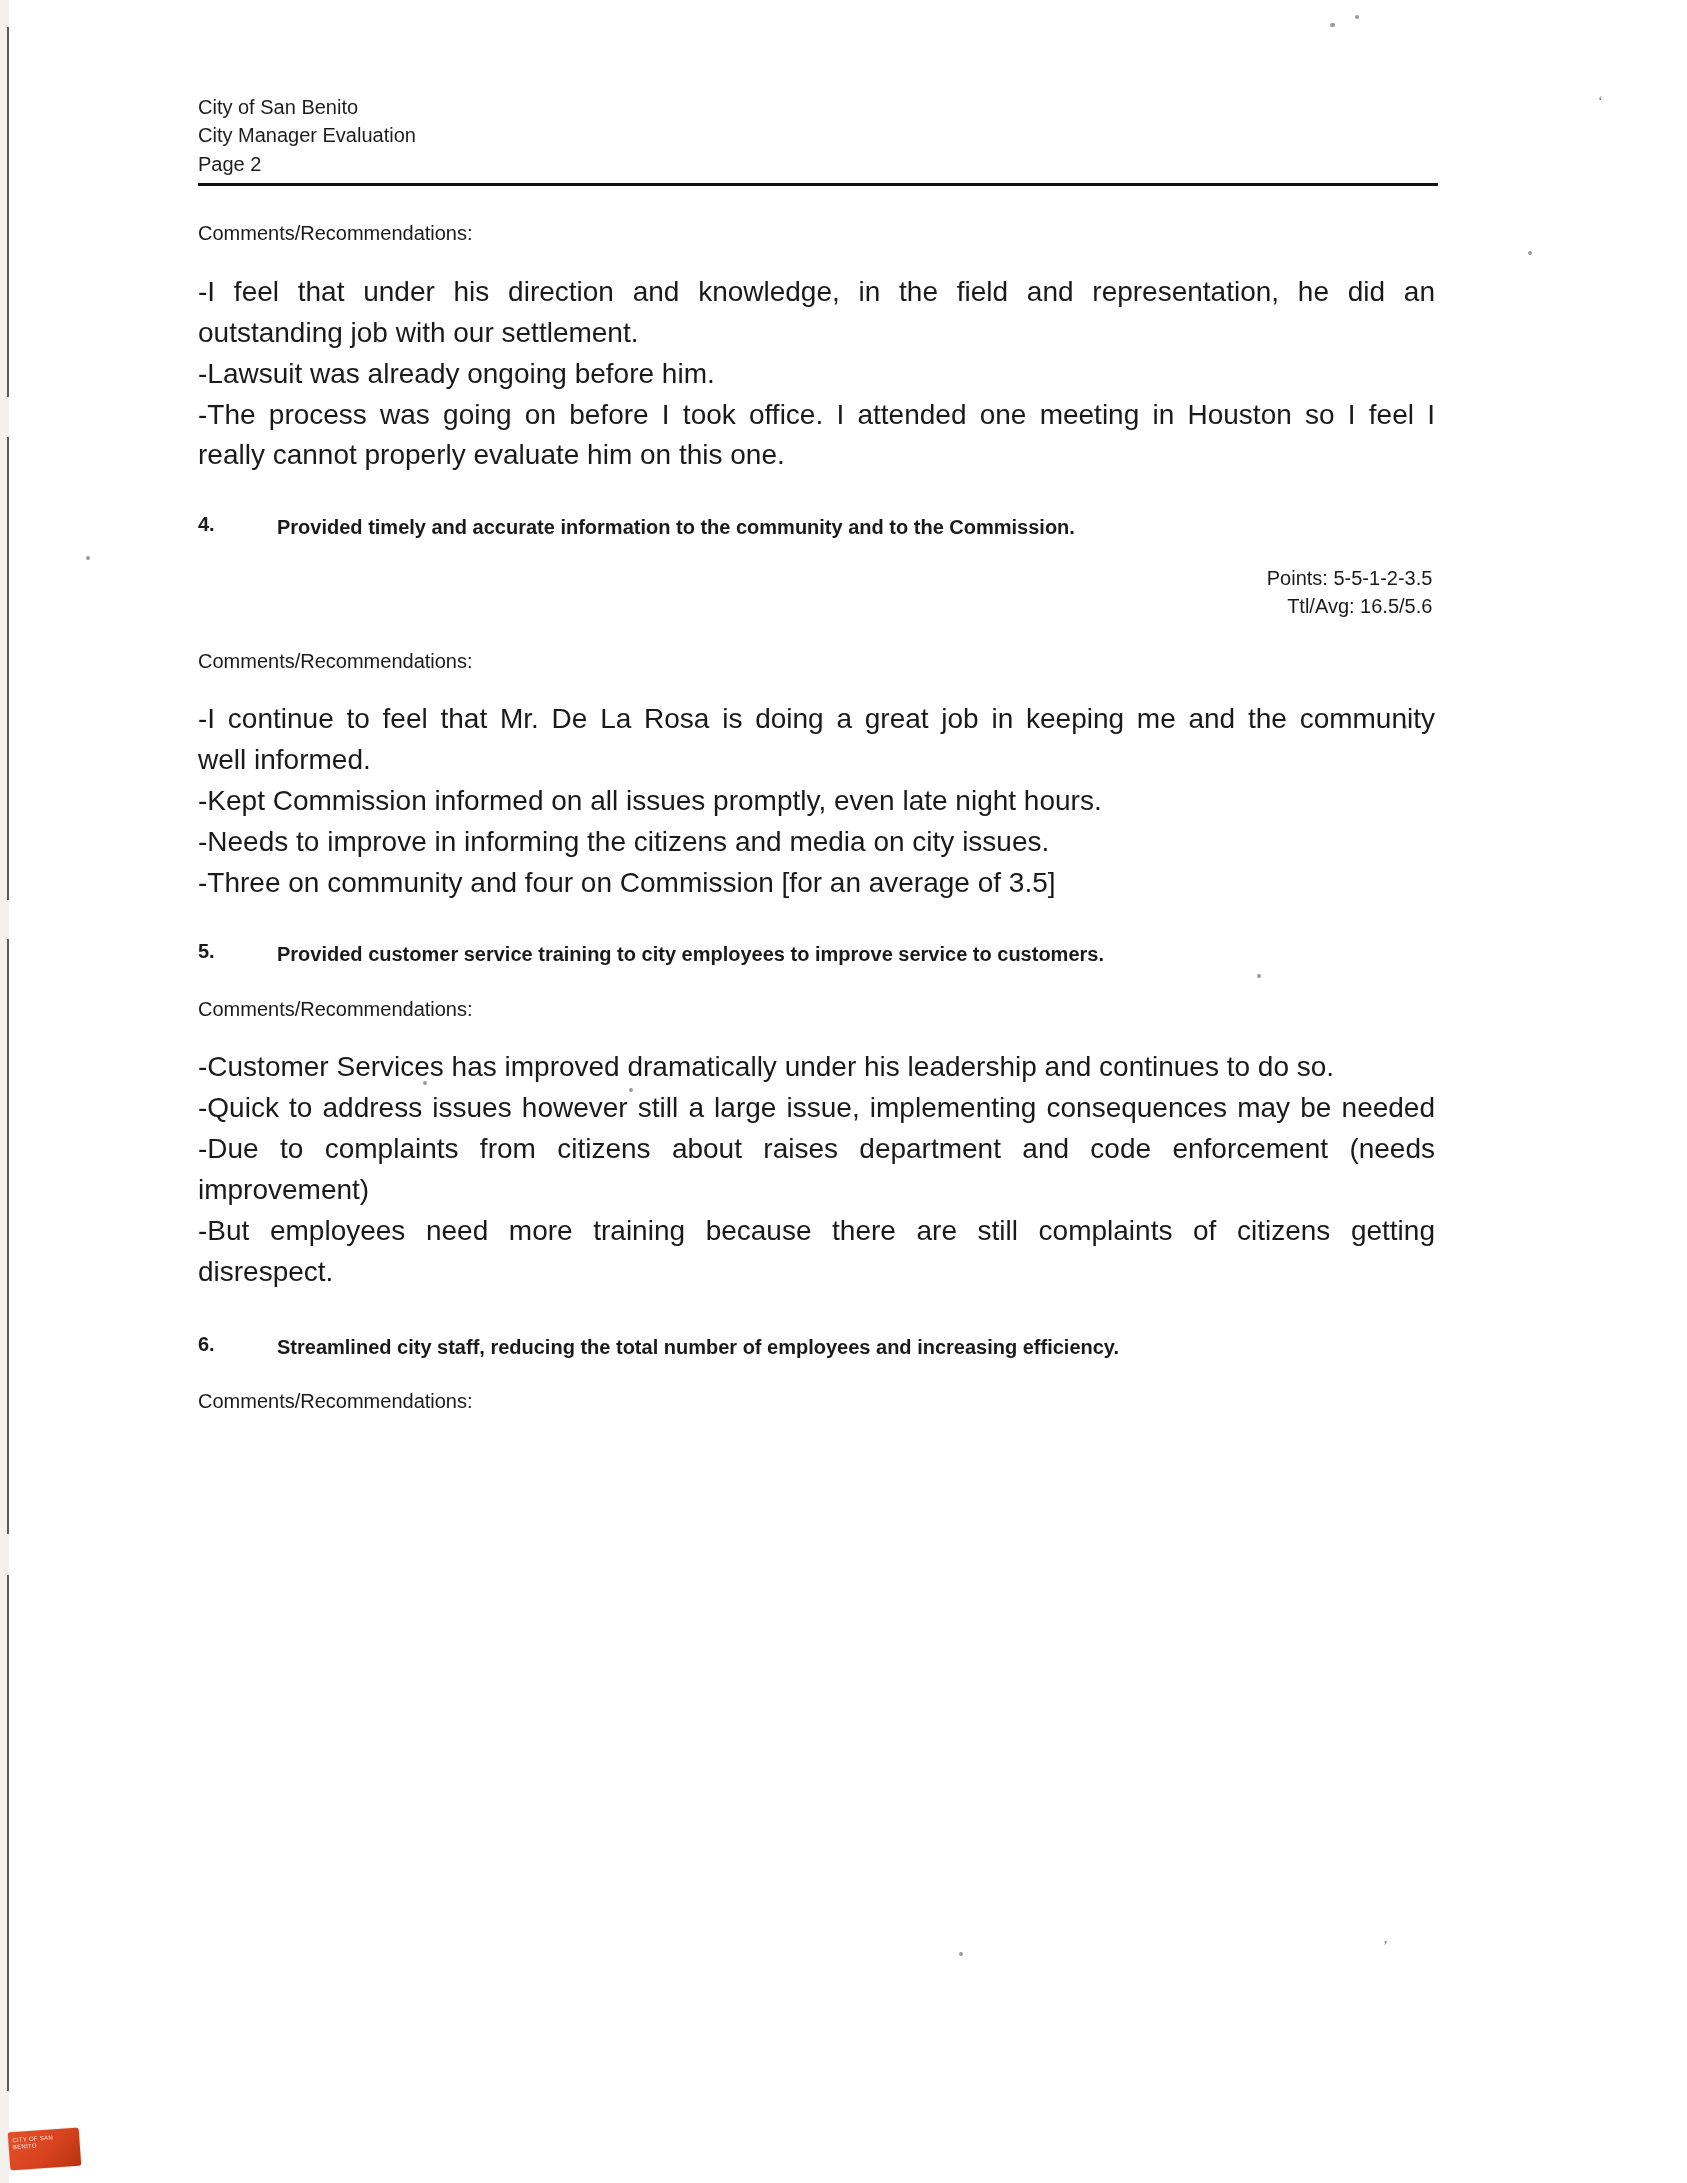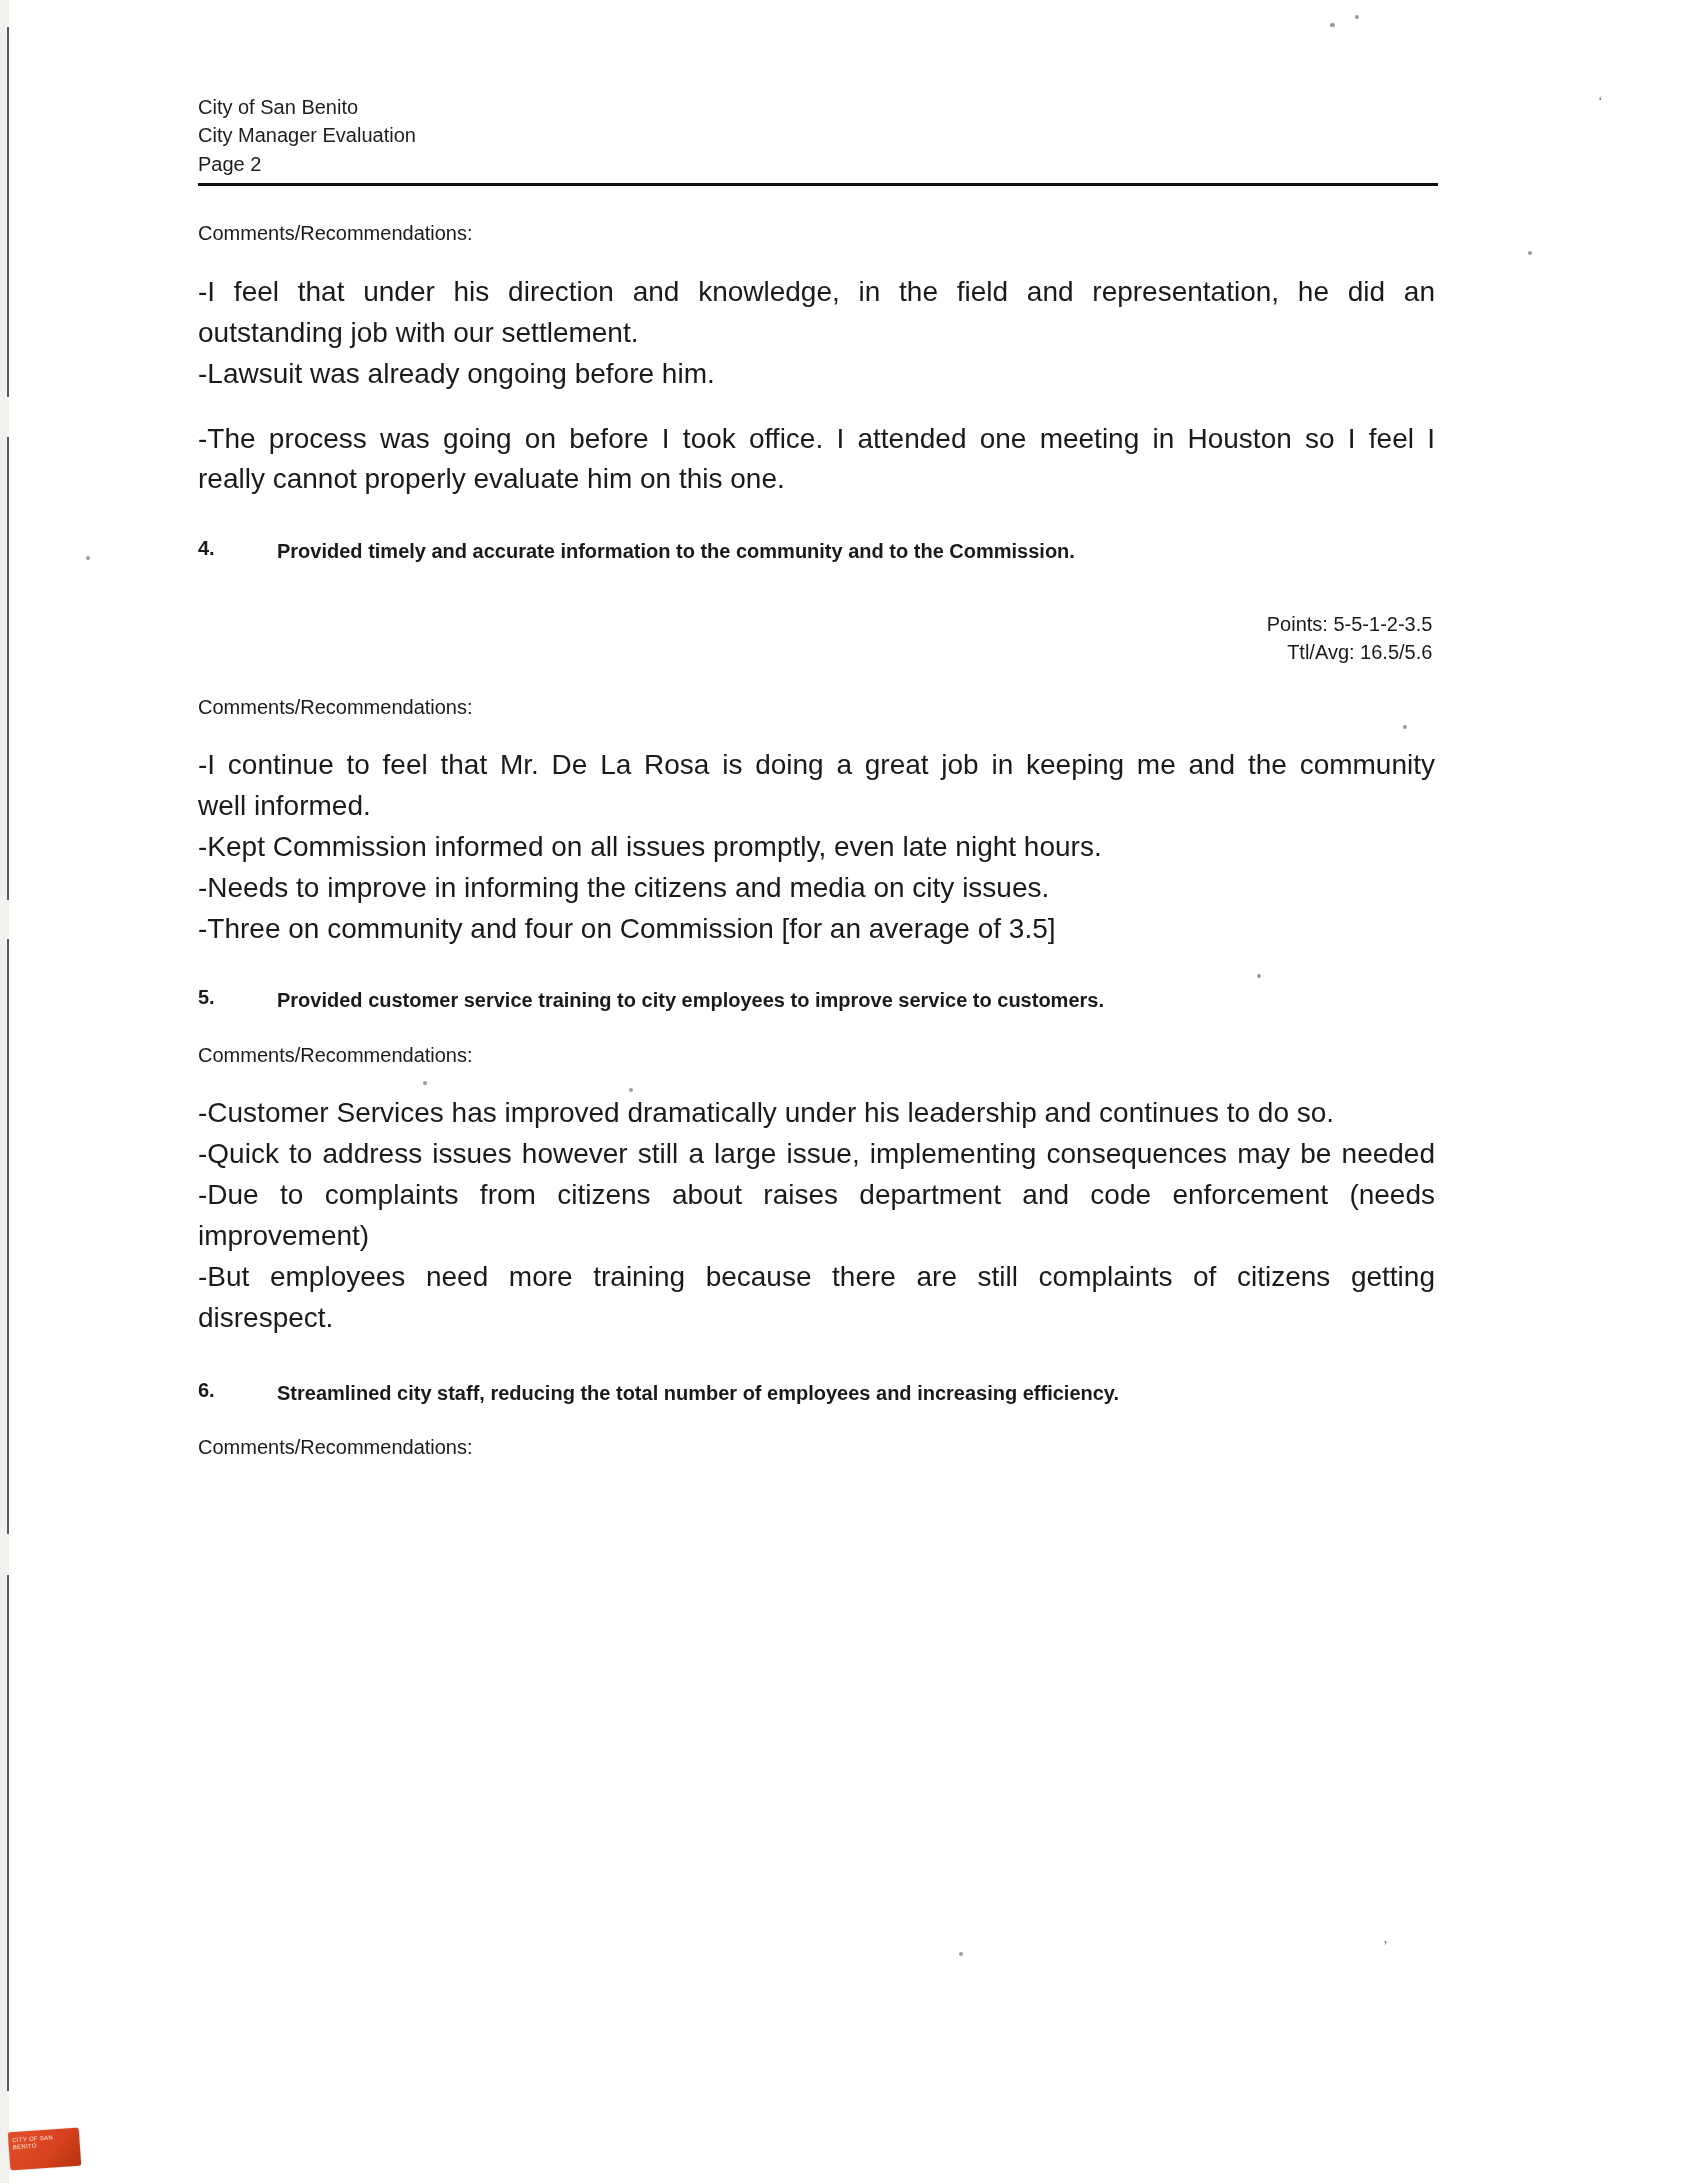--- a/index.html
+++ b/index.html
@@ -76,21 +76,21 @@
   }
   .item .num {
     width: 79px;
     flex: 0 0 79px;
   }
   .item .txt {
     flex: 1 1 auto;
     line-height: 1.42;
   }
   .points {
-    margin-top: 44px;
+    margin-top: 22px;
     text-align: right;
     font-size: 20px;
     line-height: 1.42;
     padding-right: 2.6px;
   }
   .points div {
     display: block;
   }
   .comments {
     margin-top: 29px;
@@ -157,21 +157,21 @@
       <div>City Manager Evaluation</div>
       <div>Page 2</div>
     </div>
     <div class="header-rule"></div>
 
     <div class="label-line">Comments/Recommendations:</div>
     <div class="para">
       <span class="just" style="text-align:justify;text-align-last:justify;">-I feel that under his direction and knowledge, in the field and representation, he did an</span>
       <span class="l">outstanding job with our settlement.</span>
       <span class="l">-Lawsuit was already ongoing before him.</span>
-      <span class="just" style="text-align:justify;text-align-last:justify;margin-top:24px;">-The process was going on before I took office.  I attended one meeting in Houston so I feel I</span>
+      <span class="just" style="text-align:justify;text-align-last:justify;">-The process was going on before I took office.  I attended one meeting in Houston so I feel I</span>
       <span class="l">really cannot properly evaluate him on this one.</span>
     </div>
 
     <div class="item">
       <span class="num">4.</span>
       <span class="txt">Provided timely and accurate information to the community and to the Commission.</span>
     </div>
     <div class="points">
       <div>Points: 5-5-1-2-3.5</div>
       <div>Ttl/Avg: 16.5/5.6</div>

